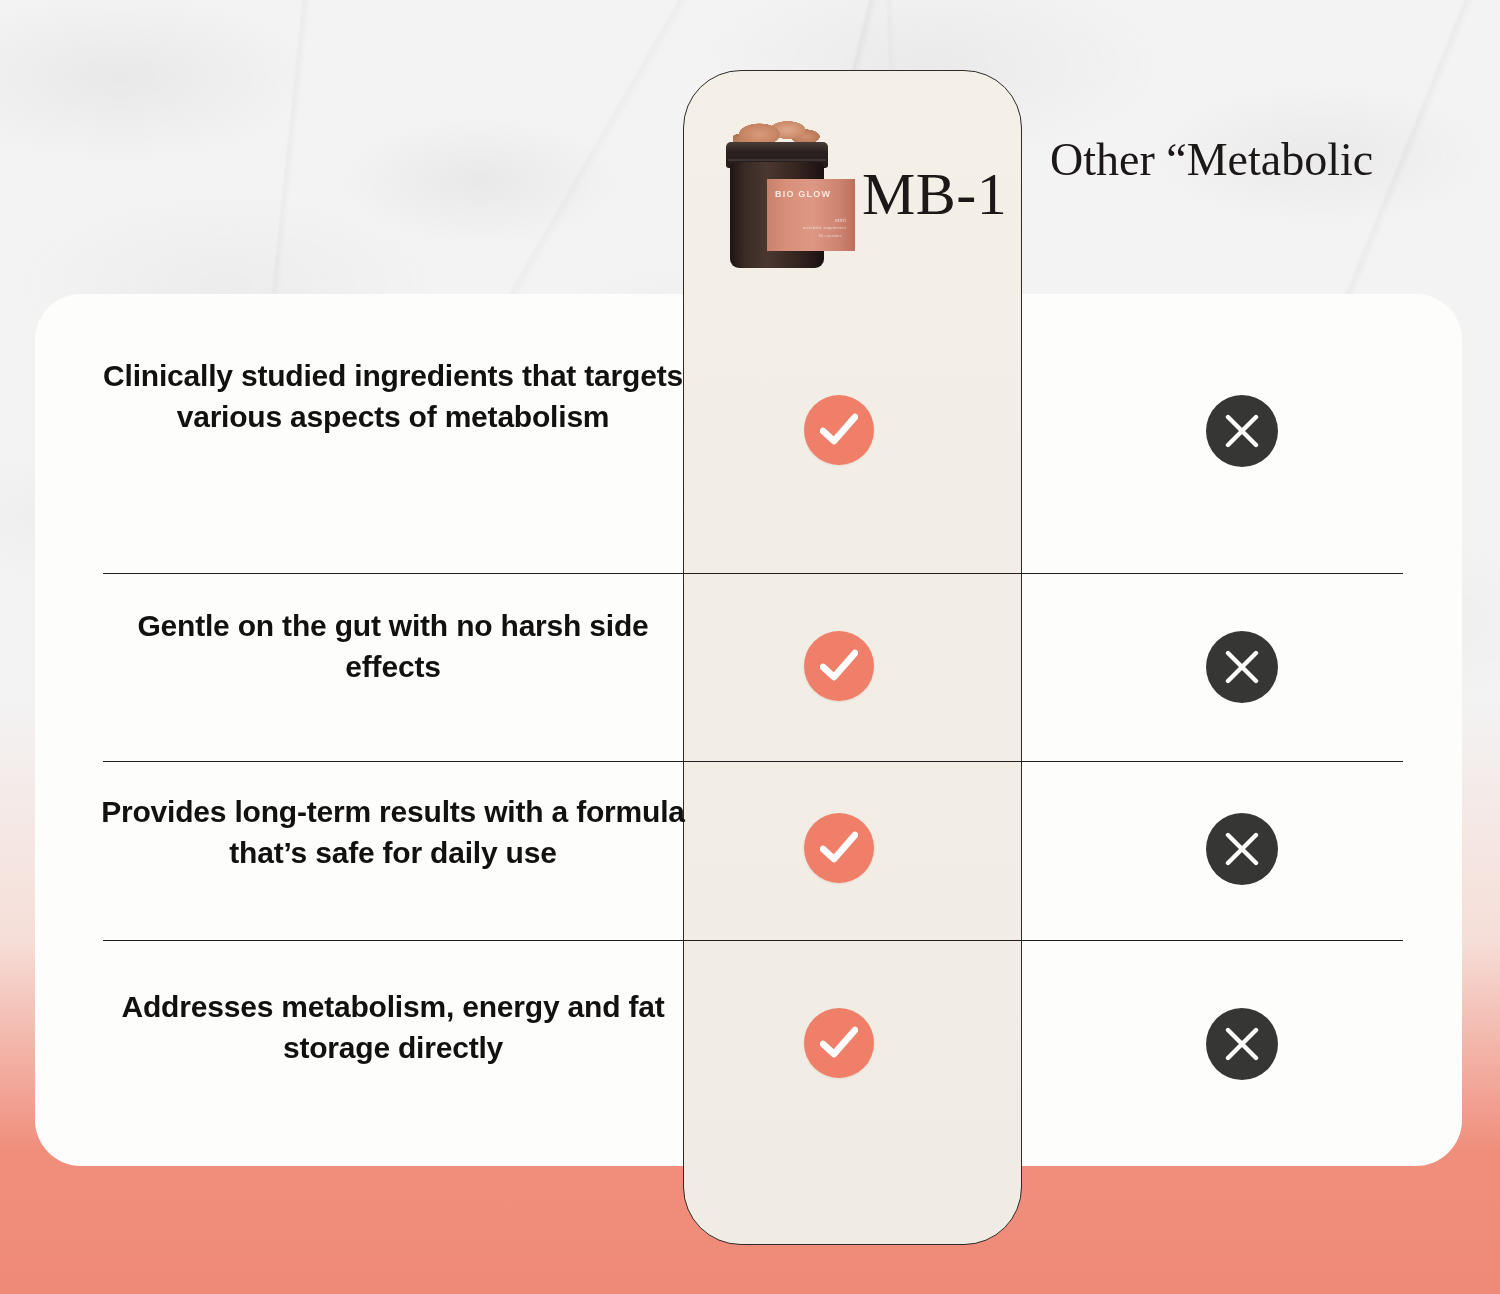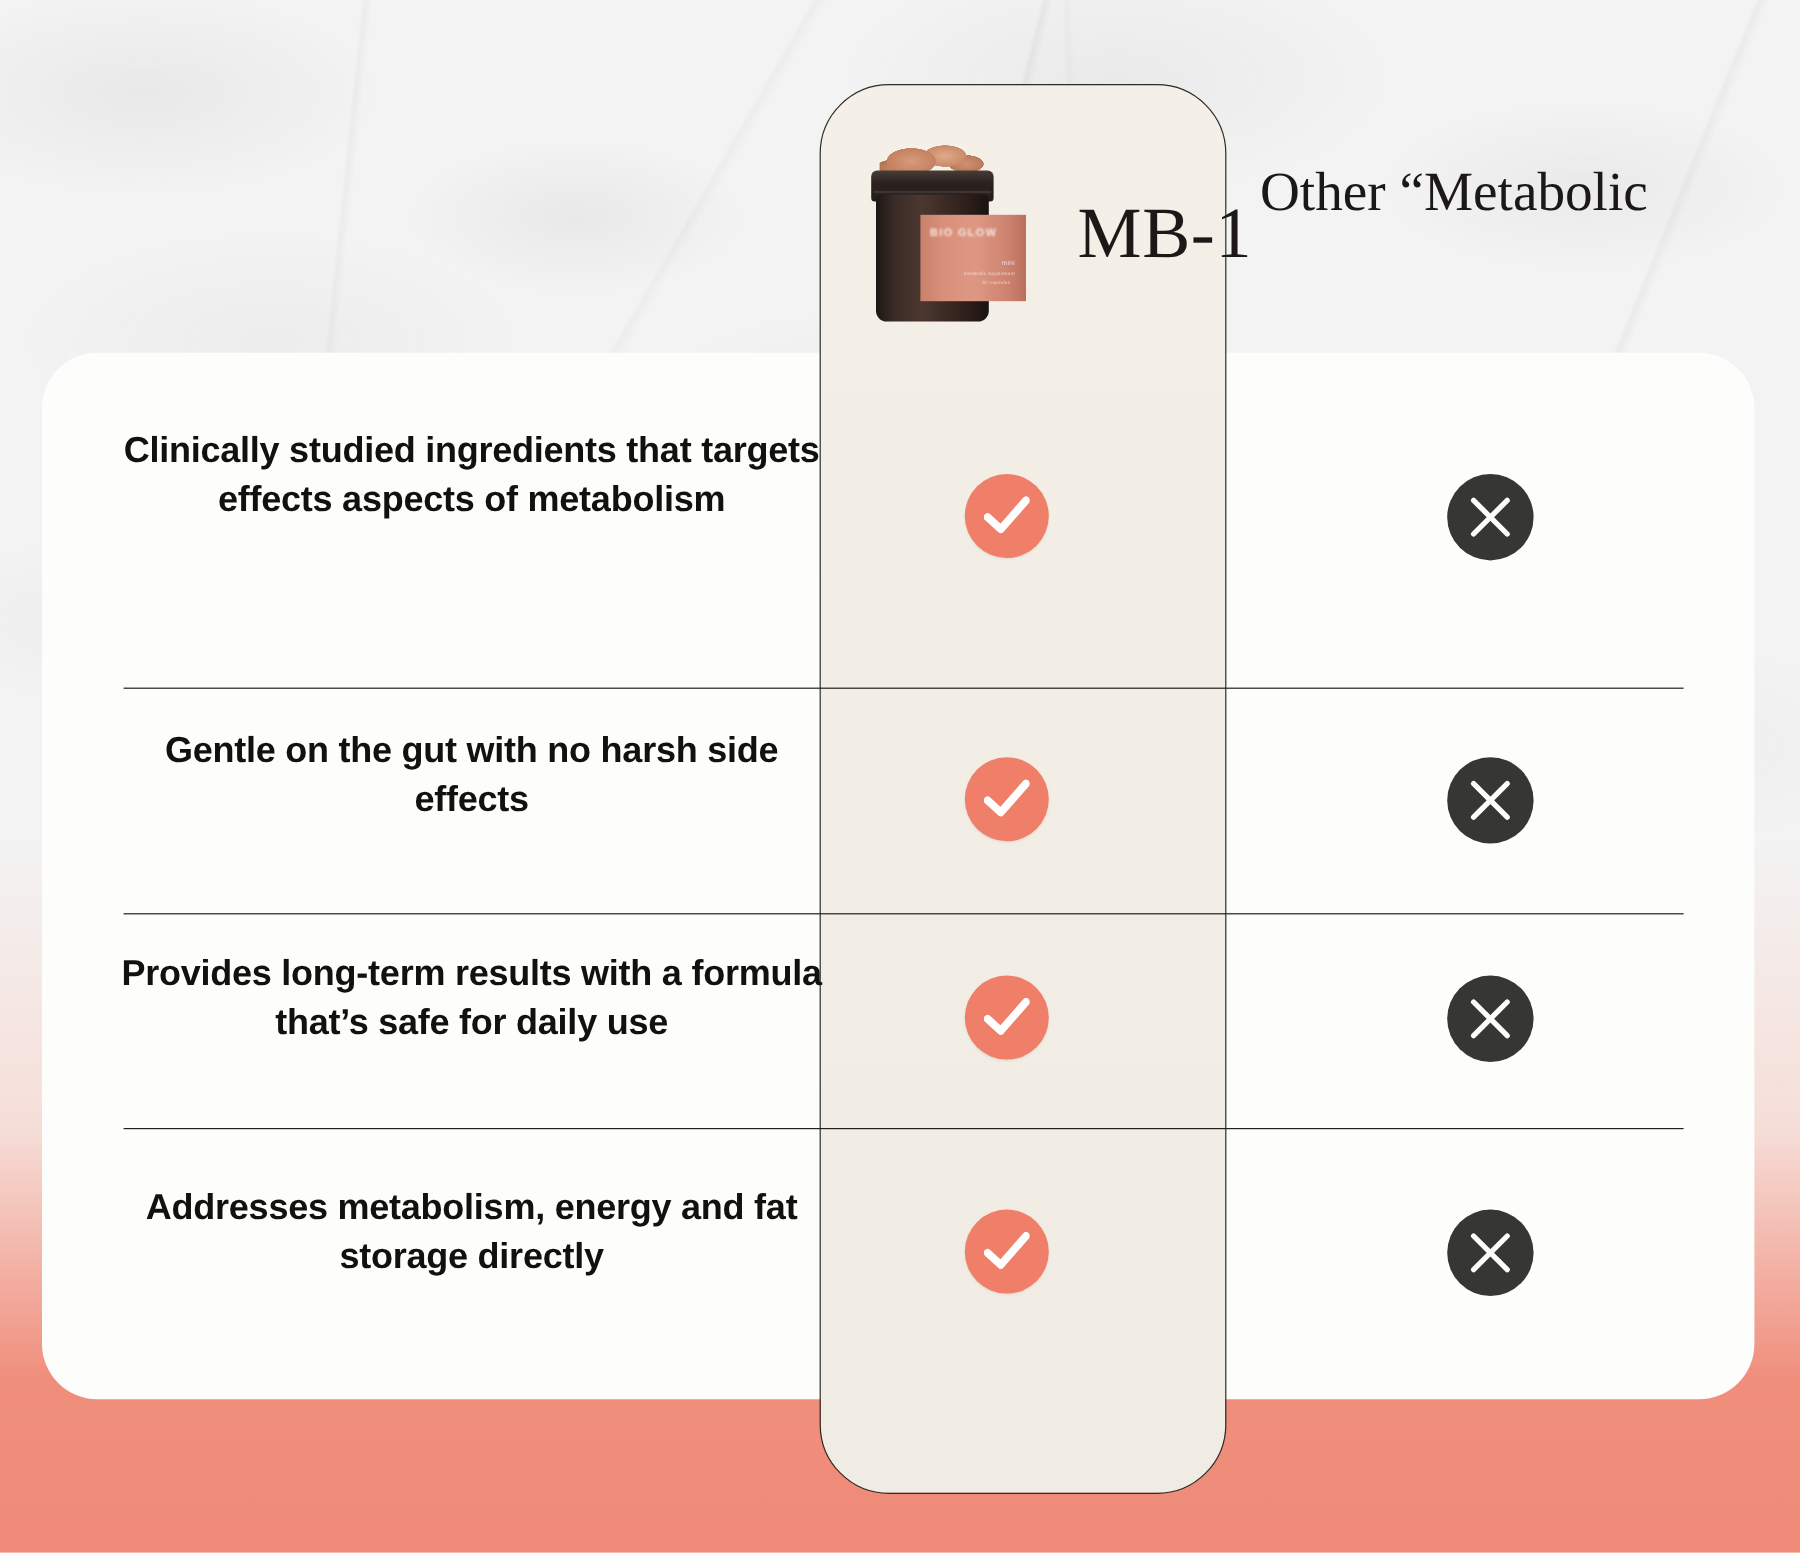--- a/index.html
+++ b/index.html
@@ -126,21 +126,21 @@
     background:radial-gradient(ellipse 54px 7px at 50% 50%, rgba(60,48,42,.22), transparent 72%);
     z-index:3;
   }
 
   
   #mb1-title{
     position:absolute; left:862px; top:160px;
     z-index:5;
     font-family:"Liberation Serif", serif;
     font-size:60px; font-weight:400; color:#1b1817;
-    letter-spacing:.5px; white-space:nowrap;margin-left:36px;
+    letter-spacing:.5px; white-space:nowrap;
   }
   #others-title{
     position:absolute; left:1050px; top:130px; width:420px;
     z-index:5;
     font-family:"Liberation Serif", serif;
     font-size:46px; line-height:1.30; font-weight:400;
     color:#1b1817; text-align:left;
   }
 
   
@@ -225,21 +225,21 @@
 
 <div id="mb1-title">MB-1</div>
 
 <div id="others-title">
   <div>Other “Metabolic</div>
 </div>
 
 <div id="table-rows">
 
   <div class="row" style="top:0px;height:280px;">
-    <div class="feature-text" style="top:62px;">Clinically studied ingredients that targets effects aspects of metabolism</div>
+    <div class="feature-text" style="top:62px;">Clinically studied ingredients that targets various aspects of metabolism</div>
     <div class="icon-cell col-check" style="top:101px;">
       <div class="check-circle">
         <svg width="38" height="34" viewBox="0 0 38 34" aria-hidden="true">
           <path d="M3 18 L14 28 L35 4" fill="none" stroke="#ffffff" stroke-width="6.5" stroke-linecap="round" stroke-linejoin="round"></path>
         </svg>
       </div>
     </div>
     <div class="icon-cell col-x" style="top:101px;">
       <div class="x-circle">
         <svg width="34" height="34" viewBox="0 0 34 34" aria-hidden="true">

